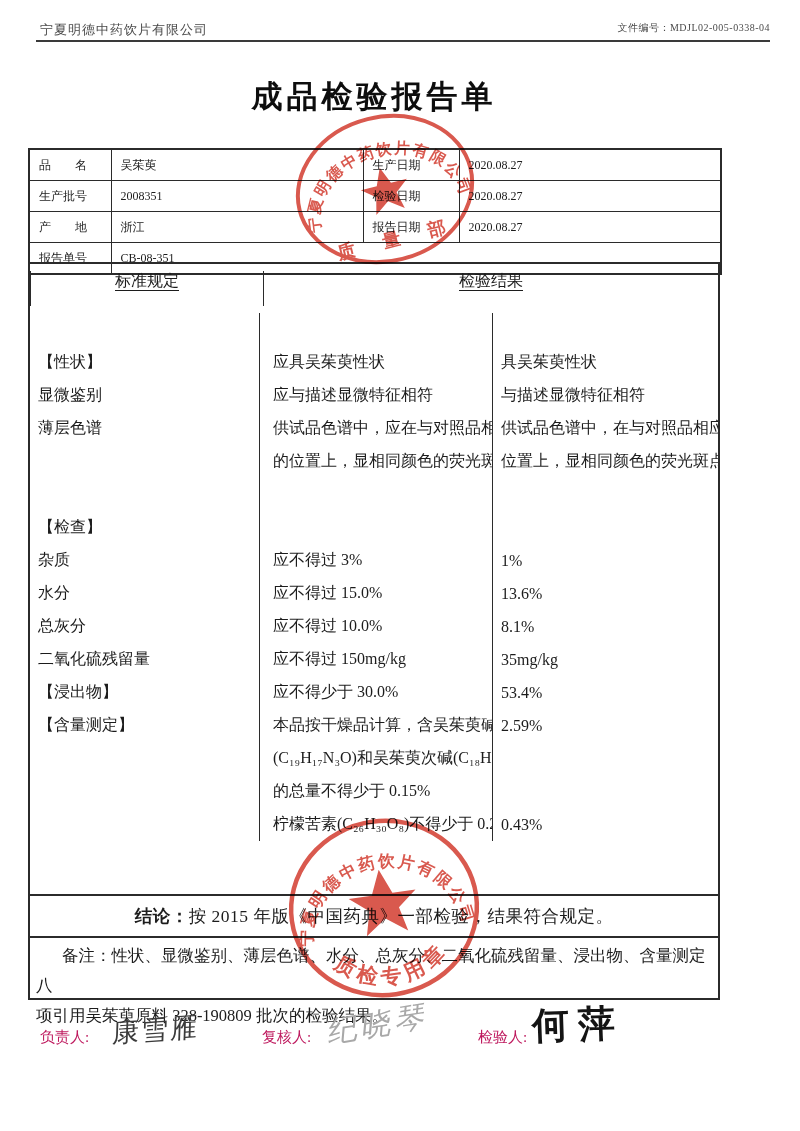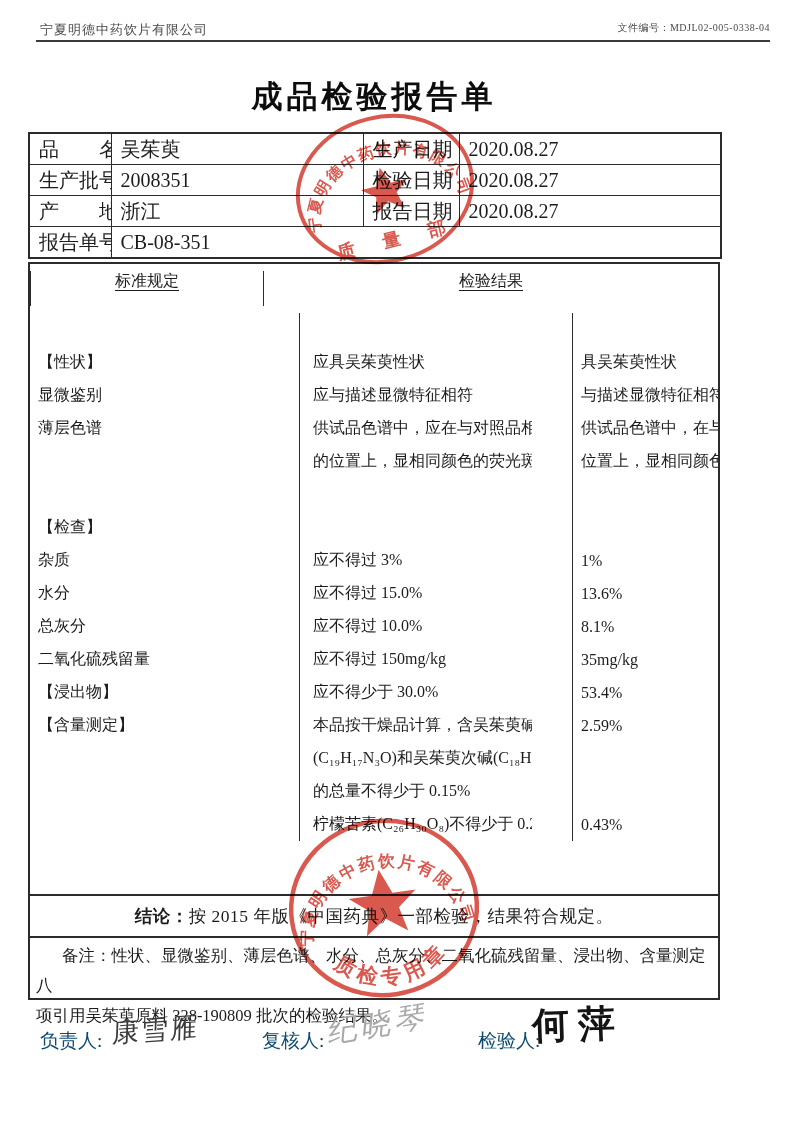--- a/index.html
+++ b/index.html
@@ -9,48 +9,48 @@
     font-family:"Liberation Serif","DejaVu Serif",serif;color:#1c1c1c;
   }
   
   .hdr-company{position:absolute;left:40px;top:21px;font-size:13px;color:#4a4a4a;letter-spacing:1px;}
   .hdr-docno{position:absolute;right:30px;top:21px;font-size:10px;color:#4a4a4a;letter-spacing:.5px;}
   .hdr-rule{position:absolute;left:36px;top:40px;width:734px;height:2px;background:#3a3a3a;}
   
   .title{position:absolute;left:28px;top:76px;width:692px;text-align:center;
          font-size:31px;font-weight:bold;letter-spacing:4px;color:#0d0d0d;}
   
-  table.info{position:absolute;left:28px;top:132px;width:692px;border-collapse:collapse;
-             table-layout:fixed;font-size:20px;font-family:Liberation Serif, serif;}
+  table.info{position:absolute;left:28px;top:148px;width:692px;border-collapse:collapse;
+             table-layout:fixed;font-size:12px;font-family:Liberation Serif, serif;}
   table.info td{border:1px solid #2b2b2b;height:30px;padding:0 0 0 9px;white-space:nowrap;overflow:hidden;}
   table.info{border:2px solid #2b2b2b;}
   
   .specwrap{position:absolute;left:28px;top:262px;width:692px;height:738px;
             border:2px solid #2b2b2b;box-sizing:border-box;font-size:16px;}
   .spec-grid{height:630px;display:flex;flex-direction:column;}
   .spec-hrow,.spec-row{display:flex;flex-direction:row;}
   .c1{width:229px;box-sizing:border-box;padding-left:8px;}
   .c2{width:233px;box-sizing:border-box;border-left:1px solid #2b2b2b;padding-left:13px;}
   .c3{flex:1;box-sizing:border-box;border-left:1px solid #2b2b2b;padding-left:8px;}
   .spec-hrow{height:42px;align-items:flex-start;padding-top:7px;}
   .spec-hrow .hc{display:block;}
   .spec-hrow .c2,.spec-hrow .c3{text-align:center;padding-left:0;height:35px;}
   .spec-hrow .c2{border-left:1px solid #2b2b2b;}
   .uline{text-decoration:underline;text-underline-offset:4px;}
-  .spec-row{height:33px;align-items:flex-start;gap:40px;}
+  .spec-row{height:33px;align-items:flex-start;}
   .spec-row .c1,.spec-row .c2,.spec-row .c3{height:33px;display:flex;align-items:center;white-space:nowrap;overflow:hidden;}
   
   .concl{height:42px;border-top:2px solid #2b2b2b;box-sizing:border-box;
          display:flex;align-items:center;justify-content:center;font-size:17.5px;letter-spacing:.5px;}
   .concl b{font-weight:bold;}
   .remark{border-top:2px solid #2b2b2b;box-sizing:border-box;padding:3px 8px 0 6px;
           font-size:16.5px;line-height:30px;}
   .remark .l1{text-indent:26px;}
   
-  .sig-label{position:absolute;font-size:19px;color:#0c4a6e;}
+  .sig-label{position:absolute;font-size:15px;color:#be185d;}
   .sig-name{position:absolute;font-family:"Liberation Serif","DejaVu Serif",serif;}
   .sig1{left:112px;top:1012px;font-size:27px;color:#3b3b3b;transform:rotate(-4deg) skewX(-6deg);letter-spacing:2px;}
   .sig2{left:328px;top:1004px;font-size:30px;color:#a8a8a8;transform:rotate(-9deg) skewX(-14deg);letter-spacing:4px;}
   .sig3{left:532px;top:1000px;font-size:37px;color:#141414;font-weight:bold;transform:rotate(-2deg);letter-spacing:9px;}
   
   .stamp{position:absolute;mix-blend-mode:multiply;opacity:.85;pointer-events:none;}
   .stamp-top{left:292px;top:110px;transform:rotate(-14deg);}
   .stamp-bottom{left:286px;top:815px;transform:rotate(-8deg);}
 </style>
 </head>

